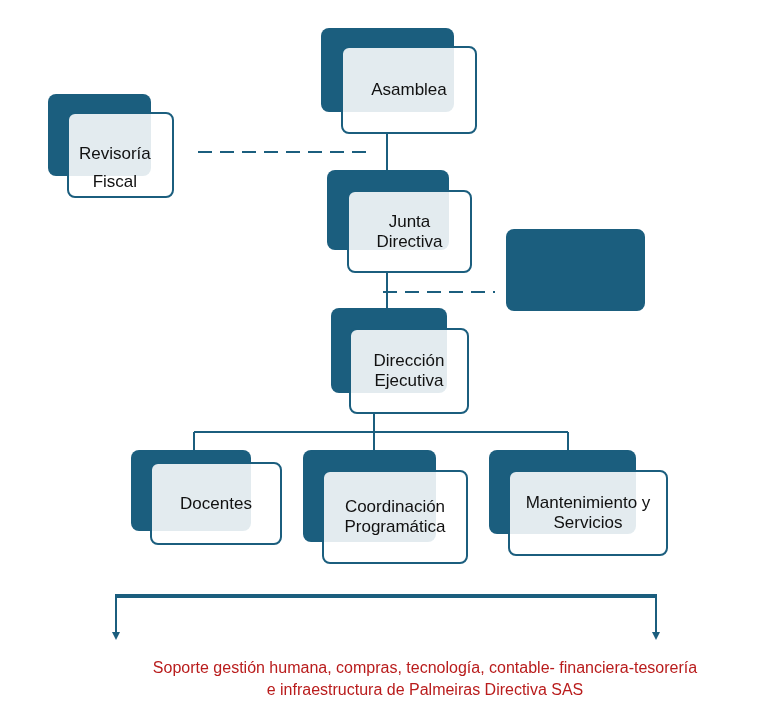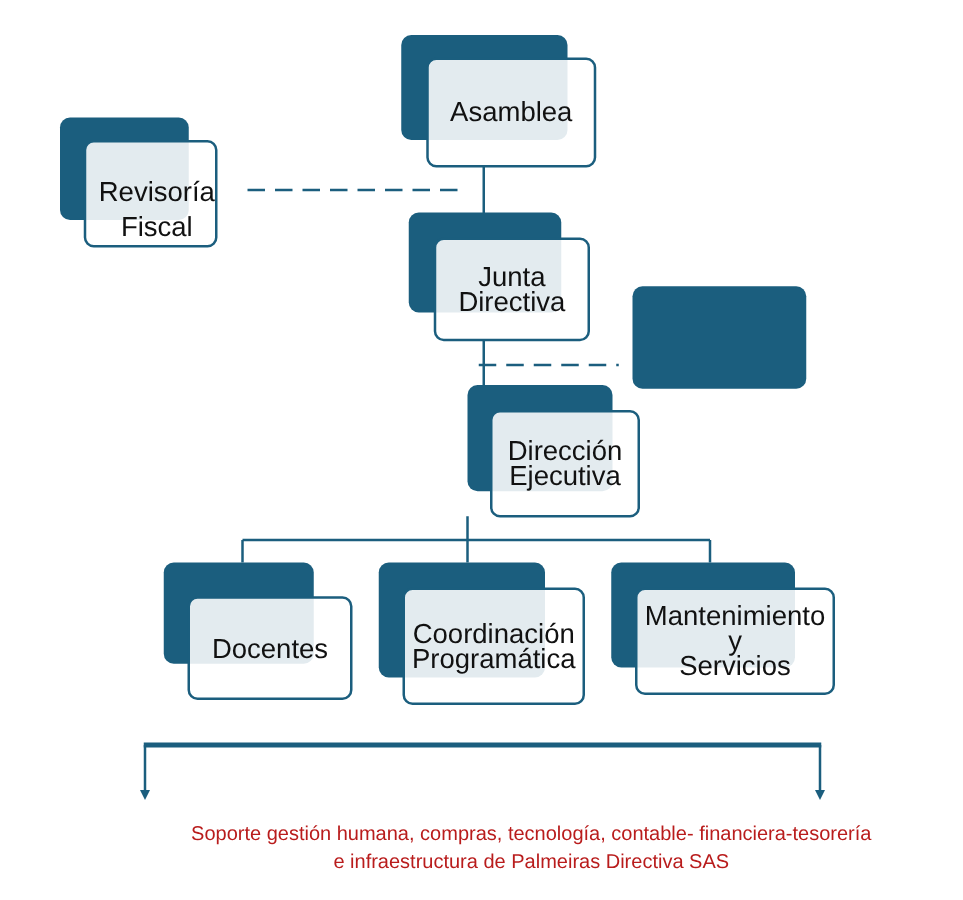--- a/index.html
+++ b/index.html
@@ -2,21 +2,21 @@
 <html><head>
 <meta charset="utf-8">
 <style>
   html, body { margin: 0; padding: 0; background: #ffffff; }
   body { width: 770px; height: 720px; position: relative; overflow: hidden;
          font-family: "Liberation Sans", sans-serif; color: #111; }
   .node { position: absolute; }
   .node .back { position: absolute; background: #1b5e7e; border-radius: 8px; }
   .node .front { position: absolute; background: rgba(255,255,255,0.88); border: 2px solid #1b5e7e;
                  border-radius: 8px; box-sizing: border-box; display: flex; align-items: center;
-                 justify-content: center; text-align: center; font-size: 22px; line-height: 20px; }
+                 justify-content: center; text-align: center; font-size: 17px; line-height: 20px; }
   .node .front span { white-space: pre-line; }
   svg.lines { position: absolute; left: 0; top: 0; }
   .footer { position: absolute; left: 90px; width: 670px; top: 657px; text-align: center;
             font-size: 16px; line-height: 22px; color: #b91c1c; }
 </style>
 </head>
 <body>
 
 <svg class="lines" width="770" height="720">
 
@@ -61,31 +61,31 @@
   <div class="front" style="left:20px;top:20px;width:125px;height:83px;">
     <span>Junta
 Directiva</span>
   </div>
 </div>
 
 <div class="node" style="left:506px;top:229px;width:163px;height:104px;">
   <div class="back" style="left:0;top:0;width:139px;height:82px;"></div>
 </div>
 
-<div class="node" style="left:331px;top:308px;width:138px;height:106px;margin-left:43px;">
+<div class="node" style="left:331px;top:308px;width:138px;height:106px;">
   <div class="back" style="left:0;top:0;width:116px;height:85px;"></div>
   <div class="front" style="left:18px;top:20px;width:120px;height:86px;">
     <span>Dirección
 Ejecutiva</span>
   </div>
 </div>
 
 <div class="node" style="left:131px;top:450px;width:151px;height:103px;">
   <div class="back" style="left:0;top:0;width:120px;height:81px;"></div>
-  <div class="front" style="left:19px;top:27px;width:132px;height:83px;">
+  <div class="front" style="left:19px;top:12px;width:132px;height:83px;">
     <span>Docentes</span>
   </div>
 </div>
 
 <div class="node" style="left:303px;top:450px;width:165px;height:114px;">
   <div class="back" style="left:0;top:0;width:133px;height:92px;"></div>
   <div class="front" style="left:19px;top:20px;width:146px;height:94px;">
     <span>Coordinación
 Programática</span>
   </div>

